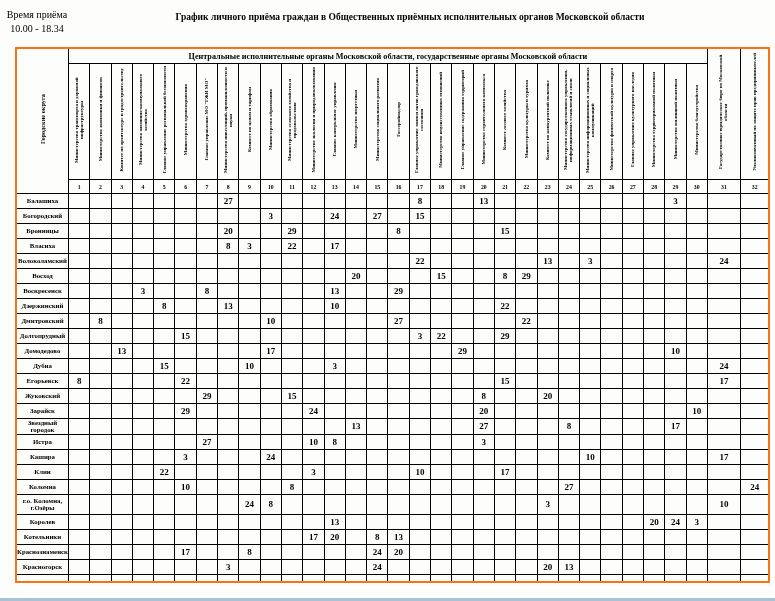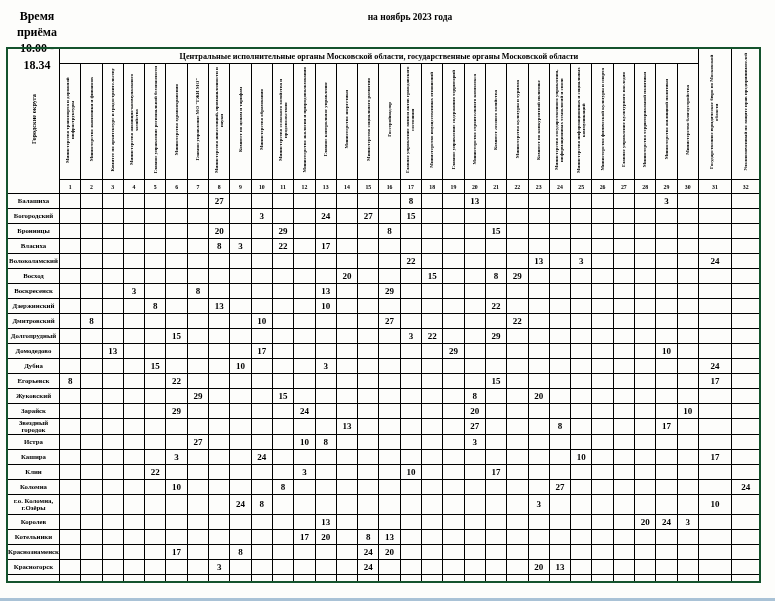--- a/index.html
+++ b/index.html
@@ -4,30 +4,30 @@
 <style>
   html,body{margin:0;padding:0;}
   body{
     width:775px;height:601px;position:relative;overflow:hidden;
     background:#fdfdfb;
     font-family:"Liberation Serif","DejaVu Serif",serif;
     color:#000;
   }
   .reception{
     position:absolute;left:6px;top:8px;width:62px;
-    font-size:12px;font-weight:bold;text-align:center;line-height:1.35;
+    font-size:10px;font-weight:normal;text-align:center;line-height:1.35;
   }
   .title{
     position:absolute;left:130px;top:10px;width:560px;
     text-align:center;font-weight:bold;font-size:9.5px;line-height:1.5;
   }
   table.sched{
-    position:absolute;left:6px;top:47px;
+    position:absolute;left:15px;top:47px;
     border-collapse:collapse;table-layout:fixed;
-    border:2px solid #14532d;
+    border:2px solid #f97316;
   }
   table.sched th,table.sched td{
     border:1px solid #000;padding:0;overflow:hidden;
     font-weight:bold;vertical-align:middle;
   }
   th.group{font-size:8.2px;height:14px;text-align:center;}
   th.corner{vertical-align:middle;text-align:center;}
   th.rot{height:114px;vertical-align:middle;text-align:center;}
   th.rot2{vertical-align:middle;text-align:center;}
   .vert{
@@ -53,21 +53,21 @@
 </style>
 </head>
 <body>
 
 <div class="reception">
   <div>Время приёма</div>
   <div>10.00 - 18.34</div>
 </div>
 
 <div class="title">
-  <div>на ноябрь 2023 года</div>
+  <div>График личного приёма граждан в Общественных приёмных исполнительных органов Московской области</div>
 </div>
 
 <table class="sched">
   <colgroup>
       <col style="width: 52px;">
       <col style="width: 21.3px;">
       <col style="width: 21.3px;">
       <col style="width: 21.3px;">
       <col style="width: 21.3px;">
       <col style="width: 21.3px;">

